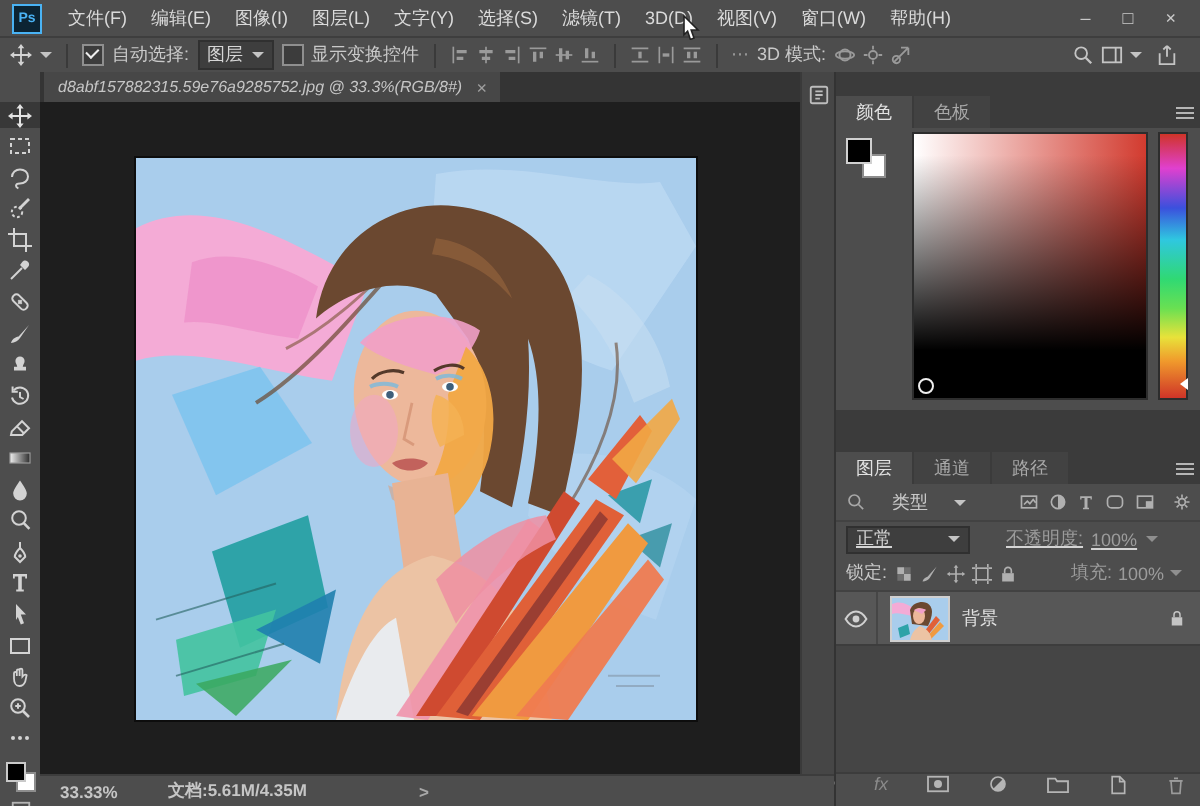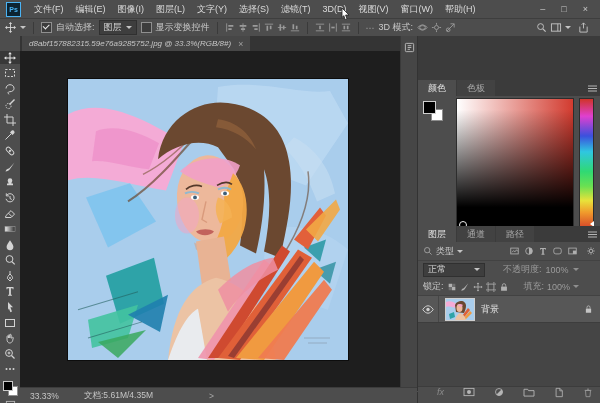--- a/index.html
+++ b/index.html
@@ -56,58 +56,58 @@
   .dock .icn{width:17px;height:14px;margin-top:4px}
 
   
   .rightcol{position:absolute;left:417px;top:36px;width:183px;bottom:0;background:#3b3b3b;border-left:1px solid #333;}
   .ptabs{height:16px;background:#3b3b3b;display:flex;align-items:flex-end;position:relative;}
   .ptab{height:16px;display:flex;align-items:center;padding:0 10px;color:#a9a9a9;background:#424242;margin-right:1px;}
   .ptab.active{background:#4d4d4d;color:#e2e2e2;}
   .pmenu{position:absolute;right:4px;top:5px;}
   .panel-body{background:#4d4d4d;}
 
-  .color-panel{position:absolute;left:0;top:12px;width:183px;height:157px;margin-top:32px;}
+  .color-panel{position:absolute;left:0;top:12px;width:183px;height:157px;}
   .color-body{position:relative;height:141px;}
   .cp-swatches{position:absolute;left:5px;top:5px;width:20px;height:20px;}
   .cp-swatches .b{position:absolute;right:0;bottom:0;width:10px;height:10px;background:#fff;border:1px solid #8d8d8d;}
   .cp-swatches .f{position:absolute;left:0;top:0;width:11px;height:11px;background:#000;border:1px solid #d0d0d0;}
   .sv-field{position:absolute;left:38px;top:2px;width:116px;height:132px;border:1px solid #2d2d2d;
      background:linear-gradient(to bottom, rgba(0,0,0,0) 8%, #000 82%),linear-gradient(to right,#fff,#d23b2f);}
   .sv-cursor{position:absolute;left:2px;bottom:2px;width:6px;height:6px;border:1px solid #eee;border-radius:50%;}
   .hue-strip{position:absolute;left:161px;top:2px;width:13px;height:132px;border:1px solid #2d2d2d;
      background:linear-gradient(to bottom,#cf3428 0%,#e040cf 13%,#3b50dd 28%,#2fc7e0 40%,#30d973 55%,#69e052 66%,#e8e23a 77%,#f09a2c 86%,#cf3428 100%);}
   .hue-cursor{position:absolute;right:-1px;bottom:4px;width:0;height:0;
      border-top:3px solid transparent;border-bottom:3px solid transparent;border-right:4px solid #fff;}
 
   .props-strip{position:absolute;left:0;top:172px;width:183px;height:16px;}
 
   .layers-panel{position:absolute;left:0;top:190px;width:183px;bottom:0;}
   .lp-body{position:absolute;left:0;top:16px;right:0;bottom:0;background:#4d4d4d;display:flex;flex-direction:column;}
   .lp-row{display:flex;align-items:center;padding:0 5px;flex:none}
-  .lp-filter{height:18px;gap:3px;border-bottom:1px solid #424242;}
+  .lp-filter{height:18px;gap:13px;border-bottom:1px solid #424242;}
   .lp-filter .grp{display:flex;gap:4px;margin-left:auto;align-items:center}
-  .lp-blend{height:17px;gap:4px;}
+  .lp-blend{height:17px;gap:4px;text-decoration:underline;}
   .lp-lock{height:17px;gap:3px;border-bottom:1px solid #424242;}
   .lbl{color:#c9c9c9}
   .val{color:#9c9c9c}
   .mini-dd{height:12px;display:flex;align-items:center;gap:5px;background:#3e3e3e;border:1px solid #303030;
            padding:0 4px;width:52px;justify-content:space-between;}
   .layer-list{flex:1;background:#454545;position:relative;}
   .layer-row{height:26px;background:#575757;display:flex;align-items:center;border-bottom:1px solid #3d3d3d;}
   .eye-cell{width:20px;display:flex;justify-content:center;border-right:1px solid #464646;height:26px;align-items:center;flex:none}
   .thumb{width:28px;height:21px;margin:0 6px;border:1px solid #cfcfcf;flex:none;overflow:hidden}
   .layer-name{color:#e0e0e0;flex:1}
   .layer-lock{margin-right:8px}
   .lp-bottom{height:16px;background:#4d4d4d;border-top:1px solid #3c3c3c;display:flex;align-items:flex-start;
              justify-content:flex-end;gap:19px;padding:0 8px;}
 
   
   .statusbar{position:absolute;left:20px;top:387px;width:397px;height:16px;background:#4d4d4d;
-             border-top:1px solid #3c3c3c;display:flex;align-items:center;gap:8px;font-size:8.5px;color:#c6c6c6;}
+             border-top:1px solid #3c3c3c;display:flex;align-items:center;gap:8px;font-size:8.5px;color:#c6c6c6;font-weight:bold;}
   .statusbar .zoomv{margin-left:10px;width:46px;}
   .statusbar .chev-r{margin-left:48px;color:#a8a8a8}
 </style>
 </head>
 <body>
 
 <div id="app">
 
   <div class="menubar">
     <div class="pslogo">Ps</div>
@@ -588,21 +588,21 @@
                 <rect x="2.5" y="2.5" width="7" height="7" stroke="#b0b0b0" fill="none"></rect>
                 <path d="M2.5 0v2M9.5 0v2M2.5 10v2M9.5 10v2M0 2.5h2M0 9.5h2M10 2.5h2M10 9.5h2" stroke="#b0b0b0"></path>
               </svg>
             </span>
           <span class="icn">
               <svg width="10" height="10" viewBox="0 0 12 12">
                 <rect x="2.5" y="5.5" width="7" height="5" fill="#b0b0b0"></rect>
                 <path d="M4 5.5V4a2 2 0 014 0v1.5" stroke="#b0b0b0" fill="none"></path>
               </svg>
             </span>
-          <span class="val" style="margin-left:12px">填充:</span>
+          <span class="val" style="margin-left:24px">填充:</span>
           <span class="val">100%</span>
           <span class="chev" style="border-top-color:#8f8f8f"></span>
         </div>
         <div class="layer-list">
           <div class="layer-row">
             <span class="eye-cell">
               <svg width="12" height="9" viewBox="0 0 12 9">
                   <path d="M.8 4.5C2.4 1.8 4.6.8 6 .8s3.6 1 5.2 3.7C9.6 7.2 7.4 8.2 6 8.2S2.4 7.2.8 4.5z" stroke="#d0d0d0" fill="none"></path>
                   <circle cx="6" cy="4.5" r="1.7" fill="#d0d0d0"></circle>
                 </svg>

